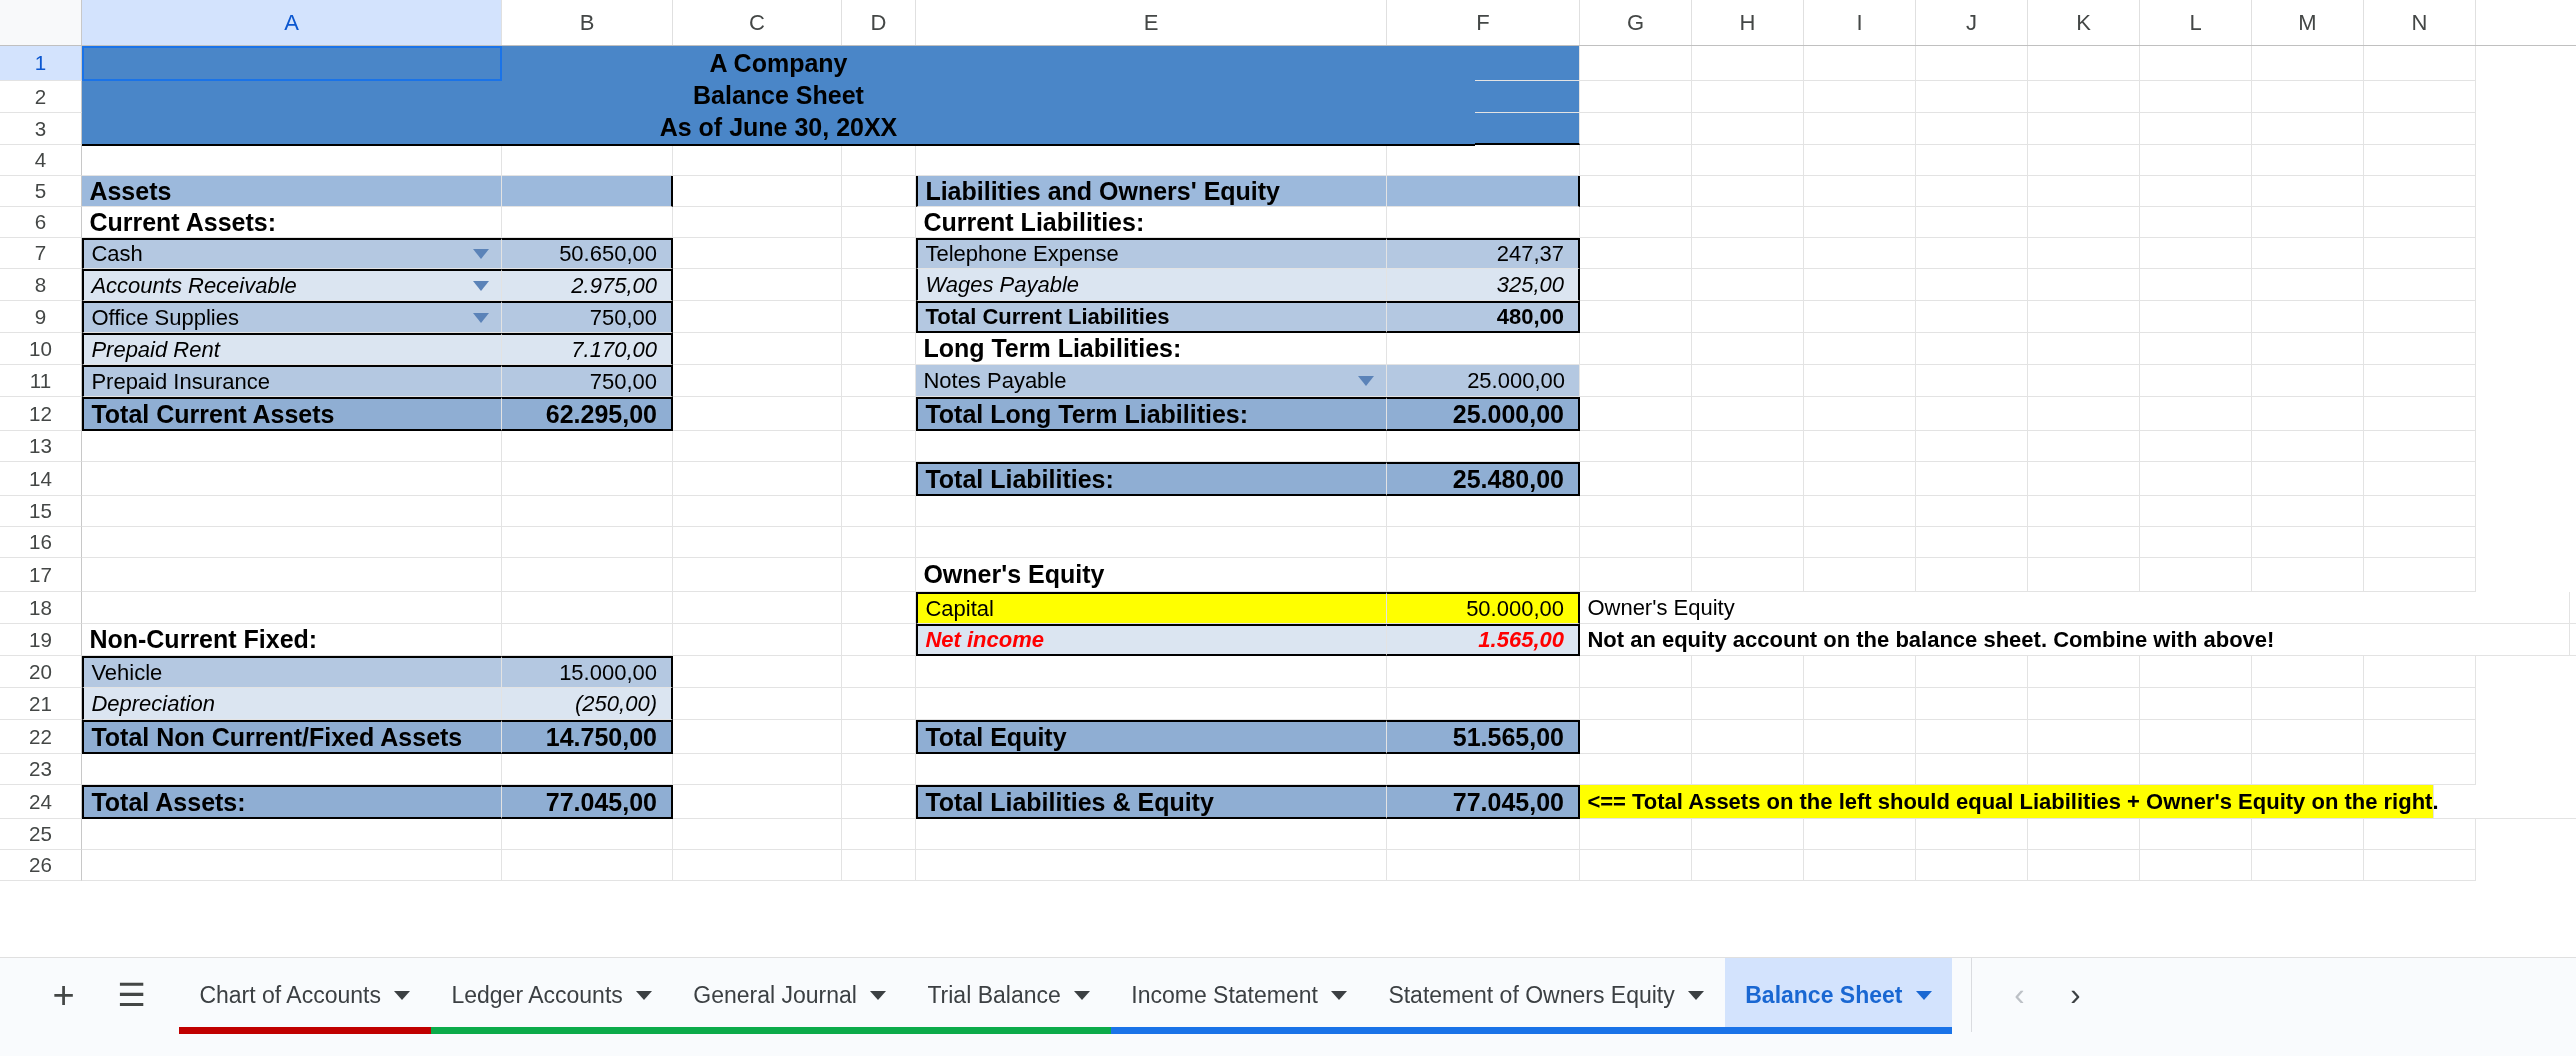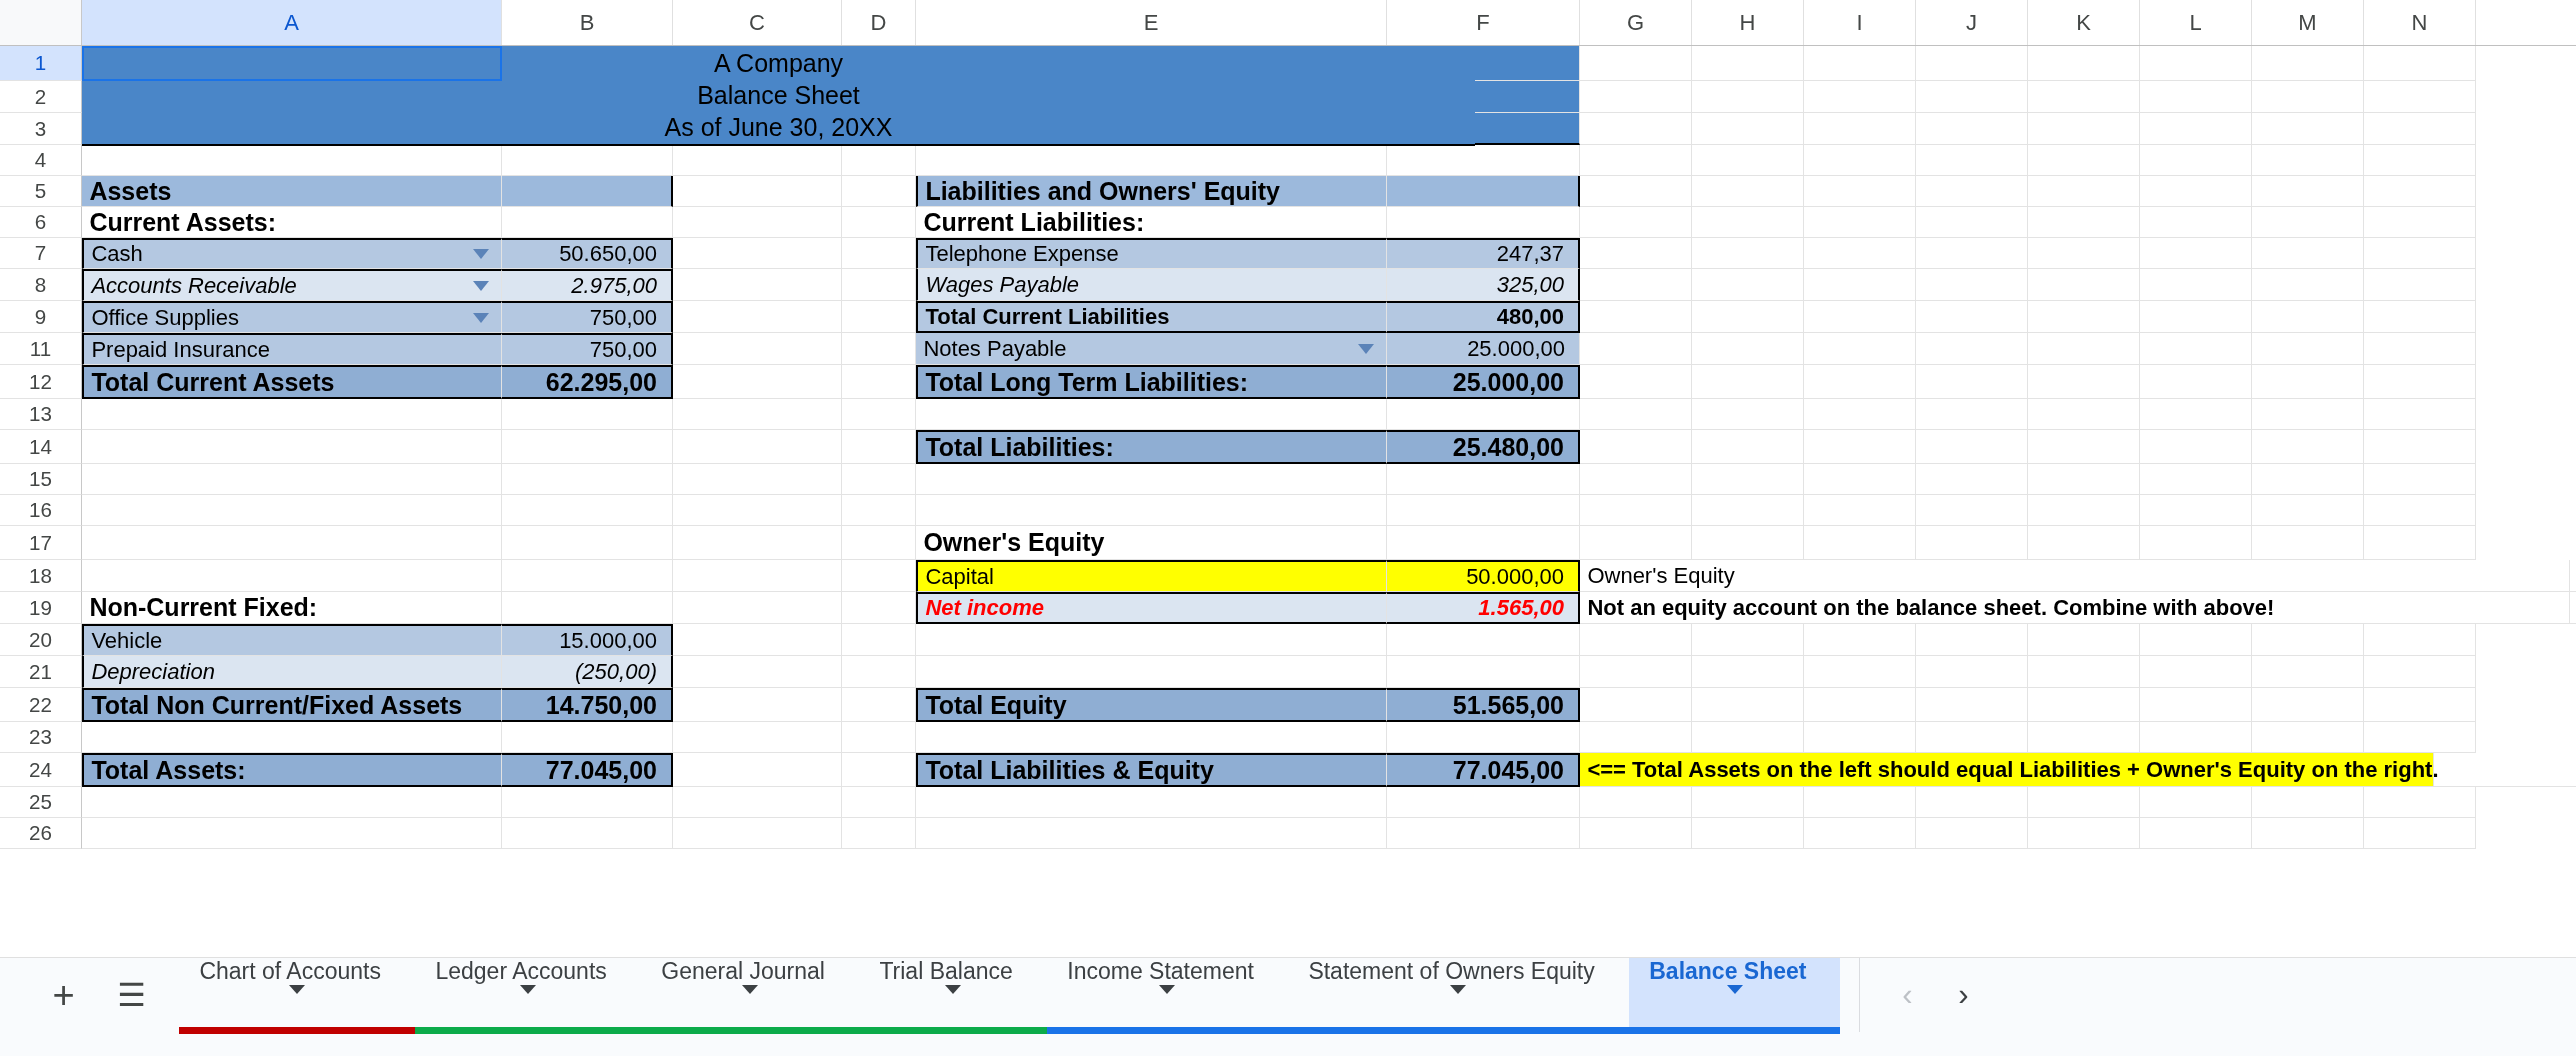--- a/index.html
+++ b/index.html
@@ -119,21 +119,21 @@
 
   
   .titleblock {
     position: absolute;
     left: 82px; top: 0;
     width: 1393px; height: 131px;
     background: #4a86c8;
     border-bottom: 2.9px solid #000;
     display: flex; flex-direction: column;
     align-items: center; justify-content: center;
-    font-weight: normal; font-size: 25px; color: #000;
+    font-weight: bold; font-size: 25px; color: #000;
     line-height: 1.28;
     pointer-events: none;
   }
 
   
   .tabbar {
     position: absolute;
     left: 0; top: 957px;
     width: 2576px; height: 99px;
     background: #f9fbfd;
@@ -151,21 +151,20 @@
     margin-left: 13.3px;
   }
   .tab {
     position: relative;
     height: 74px;
     display: flex; align-items: center;
     padding: 0 20.6px;
     font-size: 23px;
     color: #3c4043;
     white-space: nowrap;
-    flex-direction: column;
   }
   .tab .tname { margin-right: 13.3px; }
   .tab .tcaret {
     width: 0; height: 0;
     border-left: 8px solid transparent;
     border-right: 8px solid transparent;
     border-top: 9.6px solid #3c4043;
   }
   .tab .underline {
     position: absolute;
@@ -385,20 +384,39 @@
       <div class="cell cG"></div>
       <div class="cell cH"></div>
       <div class="cell cI"></div>
       <div class="cell cJ"></div>
       <div class="cell cK"></div>
       <div class="cell cL"></div>
       <div class="cell cM"></div>
       <div class="cell cN"></div>
     </div>
 
+    <div class="row" style="height:32px">
+      <div class="rh">10</div>
+      <div class="cell cA fill-light bt bl">
+        <span>Prepaid Rent</span>
+      </div>
+      <div class="cell cB fill-light num bt br">7.170,00</div>
+      <div class="cell cC"></div>
+      <div class="cell cD"></div>
+      <div class="cell cE b big">Long Term Liabilities:</div>
+      <div class="cell cF"></div>
+      <div class="cell cG"></div>
+      <div class="cell cH"></div>
+      <div class="cell cI"></div>
+      <div class="cell cJ"></div>
+      <div class="cell cK"></div>
+      <div class="cell cL"></div>
+      <div class="cell cM"></div>
+      <div class="cell cN"></div>
+    </div>
 
     <div class="row" style="height:32px">
       <div class="rh">11</div>
       <div class="cell cA fill-mid bt bl">
         <span>Prepaid Insurance</span>
       </div>
       <div class="cell cB fill-mid num bt br">750,00</div>
       <div class="cell cC"></div>
       <div class="cell cD"></div>
       <div class="cell cE fill-mid">

